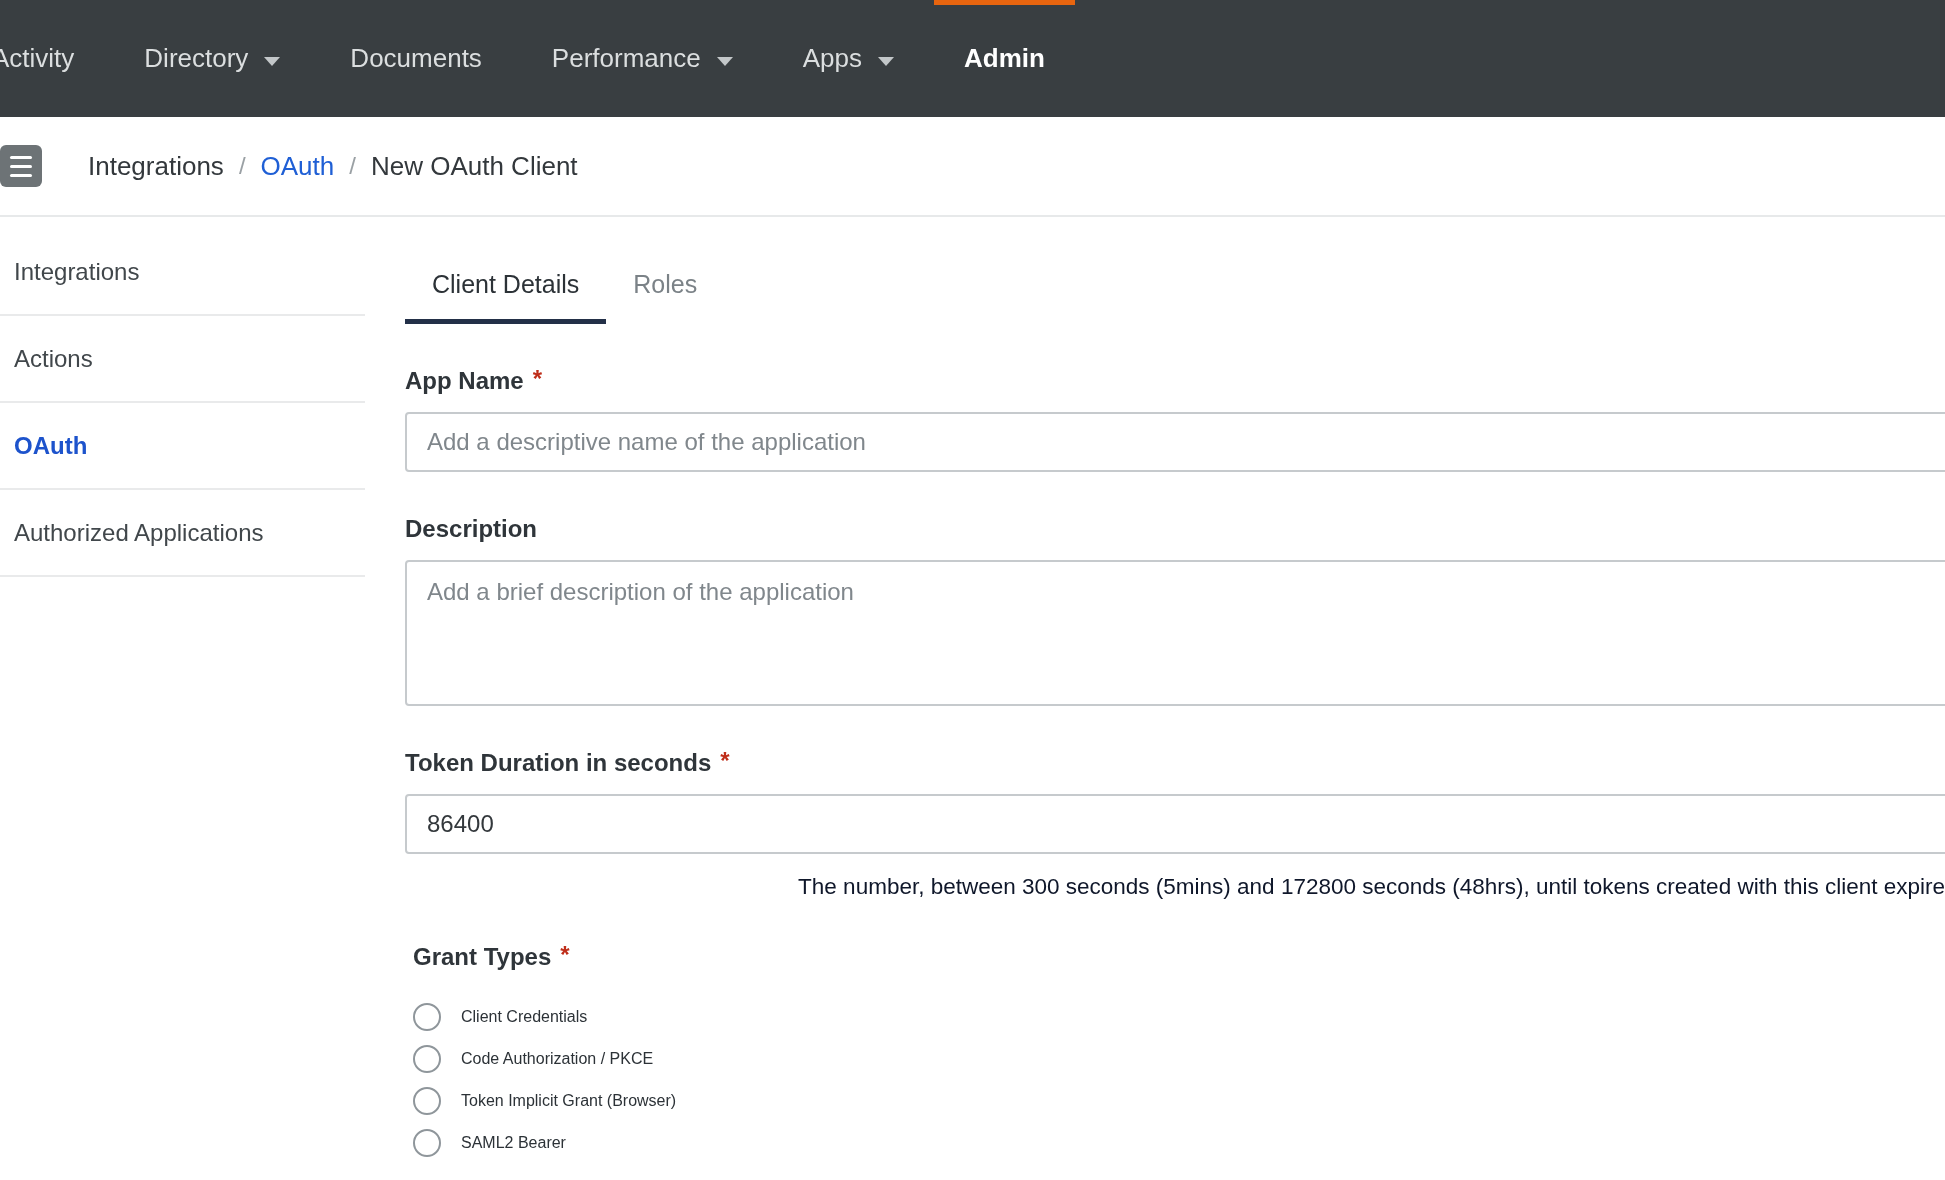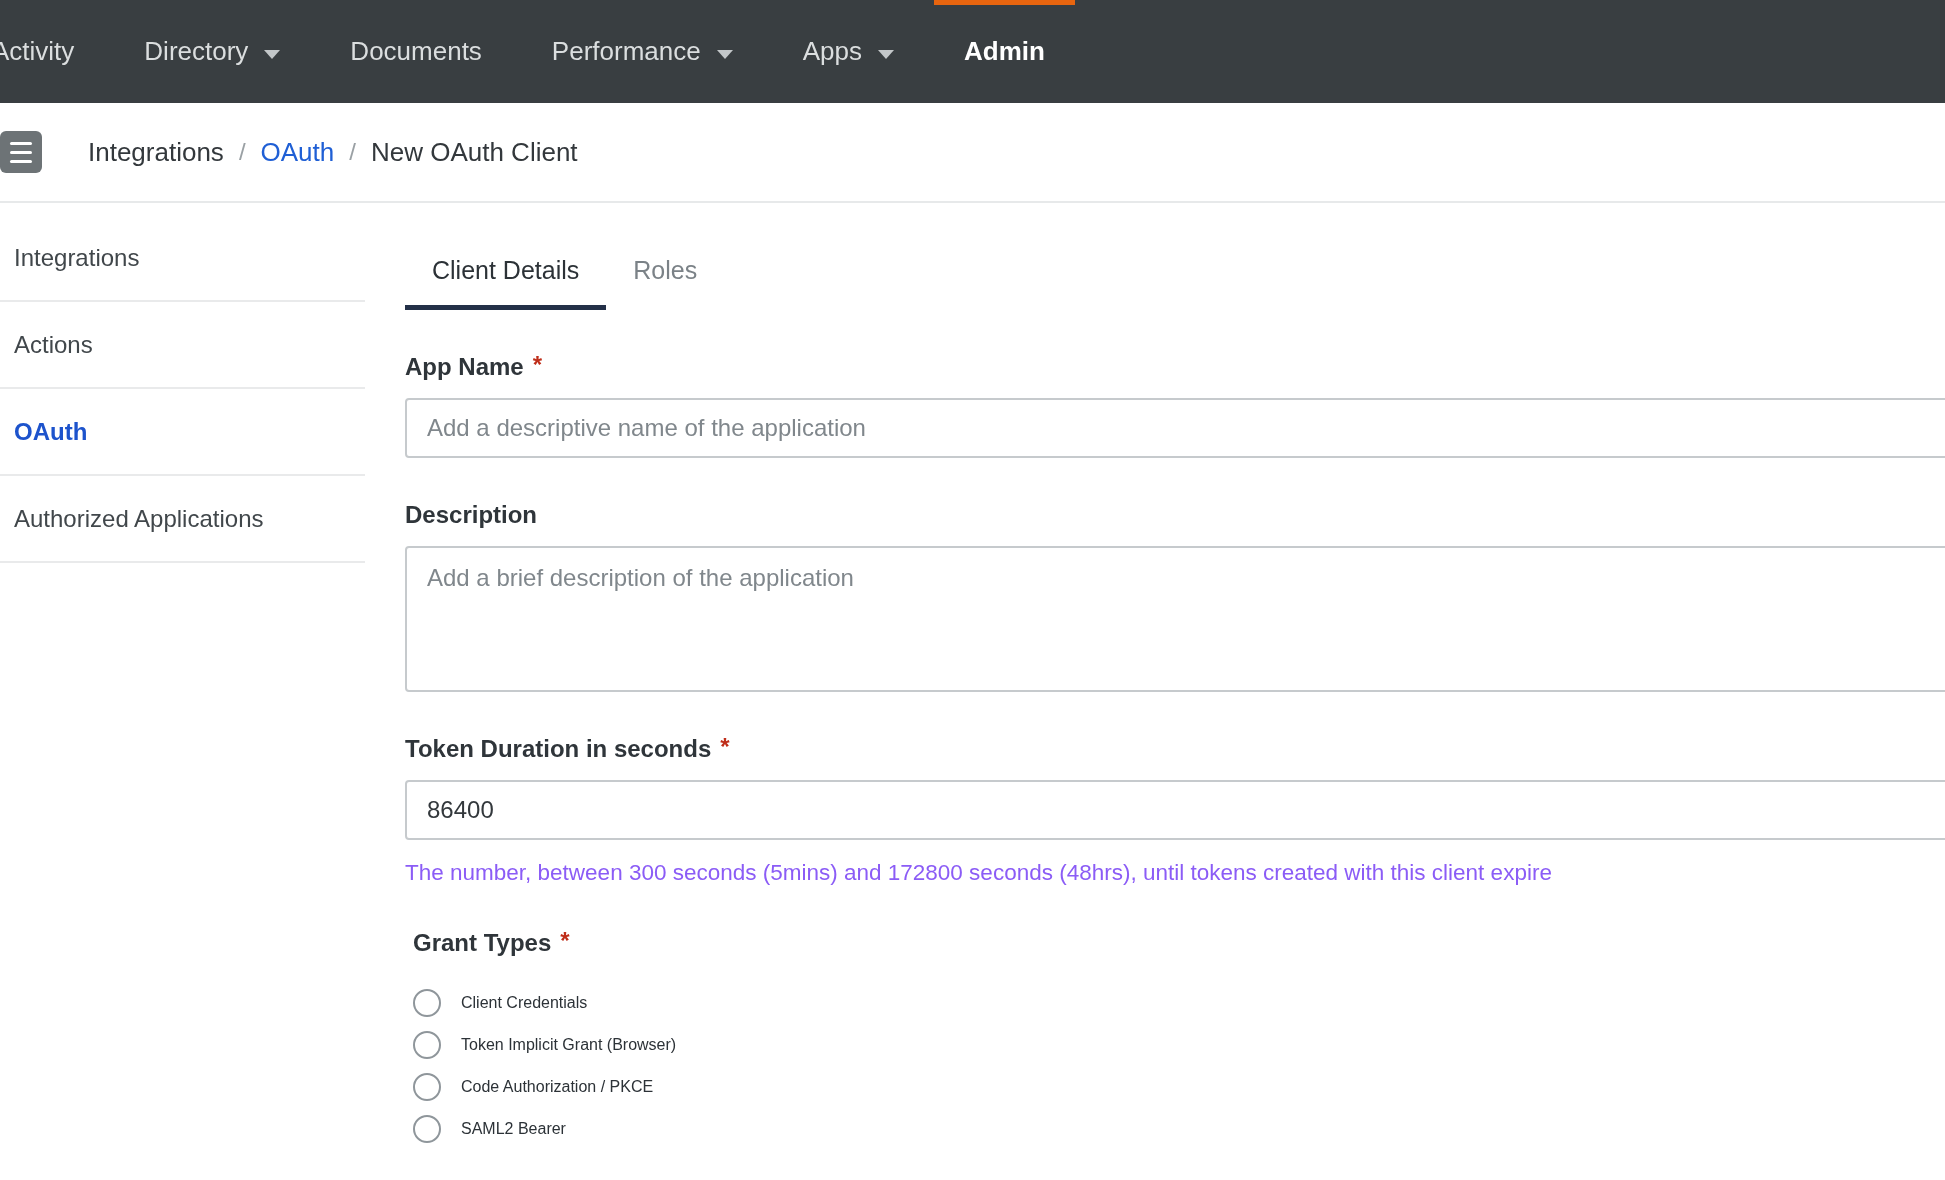--- a/index.html
+++ b/index.html
@@ -8,21 +8,21 @@
     --link-blue:#1F5FD5;
     --active-sidebar-blue:#1D53CC;
     --tab-underline:#233048;
     --required-red:#BF2E1A;
   }
   *{margin:0;padding:0;box-sizing:border-box;}
   html,body{width:1945px;height:1180px;overflow:hidden;background:#fff;
     font-family:"Liberation Sans",sans-serif;color:#33383c;}
 
   
-  .topnav{height:103px;background:var(--nav-bg);display:flex;align-items:center;}
+  .topnav{height:117px;background:var(--nav-bg);display:flex;align-items:center;}
   .nav-list{display:flex;align-items:center;gap:70px;height:100%;margin-left:-8px;}
   .nav-item{position:relative;display:flex;align-items:center;height:100%;
     font-size:26px;color:#dbdedf;cursor:pointer;white-space:nowrap;}
   .nav-item.active{color:#fff;font-weight:700;padding:8px 30px;margin-left:-30px;}
   .admin-indicator{position:absolute;top:0;left:0;right:0;height:5px;
     background:var(--accent-orange);}
   .chev{width:0;height:0;border-left:8px solid transparent;border-right:8px solid transparent;
     border-top:9px solid #c3c7c9;margin-left:16px;margin-top:5px;}
 
   
@@ -58,21 +58,21 @@
   .field{margin-bottom:43px;}
   .field-label{font-size:24px;font-weight:700;color:#2f353a;display:flex;align-items:flex-start;margin-top:31px;}
   .req{color:var(--required-red);margin-left:9px;font-size:24px;position:relative;top:-2px;}
   .text-input{margin-top:17px;width:calc(100% + 50px);height:60px;
     border:2px solid #c6cacd;border-radius:4px;padding:0 20px;font-size:24px;
     color:#33383c;font-family:inherit;display:block;outline:none;}
   .text-area{margin-top:17px;width:calc(100% + 50px);height:146px;
     border:2px solid #c6cacd;border-radius:4px;padding:16px 20px;font-size:24px;
     color:#33383c;font-family:inherit;display:block;resize:none;outline:none;}
   .text-input::placeholder,.text-area::placeholder{color:#80878c;opacity:1;}
-  .help{margin-top:20px;font-size:22.5px;color:#8b5cf6;}
+  .help{margin-top:20px;font-size:22.5px;color:#0f172a;text-align:right;}
 
   .grant{margin-left:8px;}
   .radio-group{margin-top:32px;display:flex;flex-direction:column;gap:14px;}
   .radio-row{display:flex;align-items:center;cursor:pointer;}
   input[type=radio]{appearance:none;-webkit-appearance:none;width:28px;height:28px;
     border:2.5px solid #8f969b;border-radius:50%;background:#fff;margin:0 20px 0 0;
     cursor:pointer;flex-shrink:0;}
   .radio-label{font-size:16px;color:#2c3237;}
 </style>
 </head>
@@ -163,25 +163,25 @@
           <span>Grant Types</span>
           <span class="req">*</span>
         </div>
         <div class="radio-group">
           <label class="radio-row">
             <input type="radio" name="grant-type" style="">
             <span class="radio-label">Client Credentials</span>
           </label>
           <label class="radio-row">
             <input type="radio" name="grant-type" style="">
-            <span class="radio-label">Token Implicit Grant (Browser)</span>
+            <span class="radio-label">Code Authorization / PKCE</span>
           </label>
           <label class="radio-row">
             <input type="radio" name="grant-type" style="">
-            <span class="radio-label">Code Authorization / PKCE</span>
+            <span class="radio-label">Token Implicit Grant (Browser)</span>
           </label>
           <label class="radio-row">
             <input type="radio" name="grant-type" style="">
             <span class="radio-label">SAML2 Bearer</span>
           </label>
         </div>
       </div>
 
     </form>
   </main>

